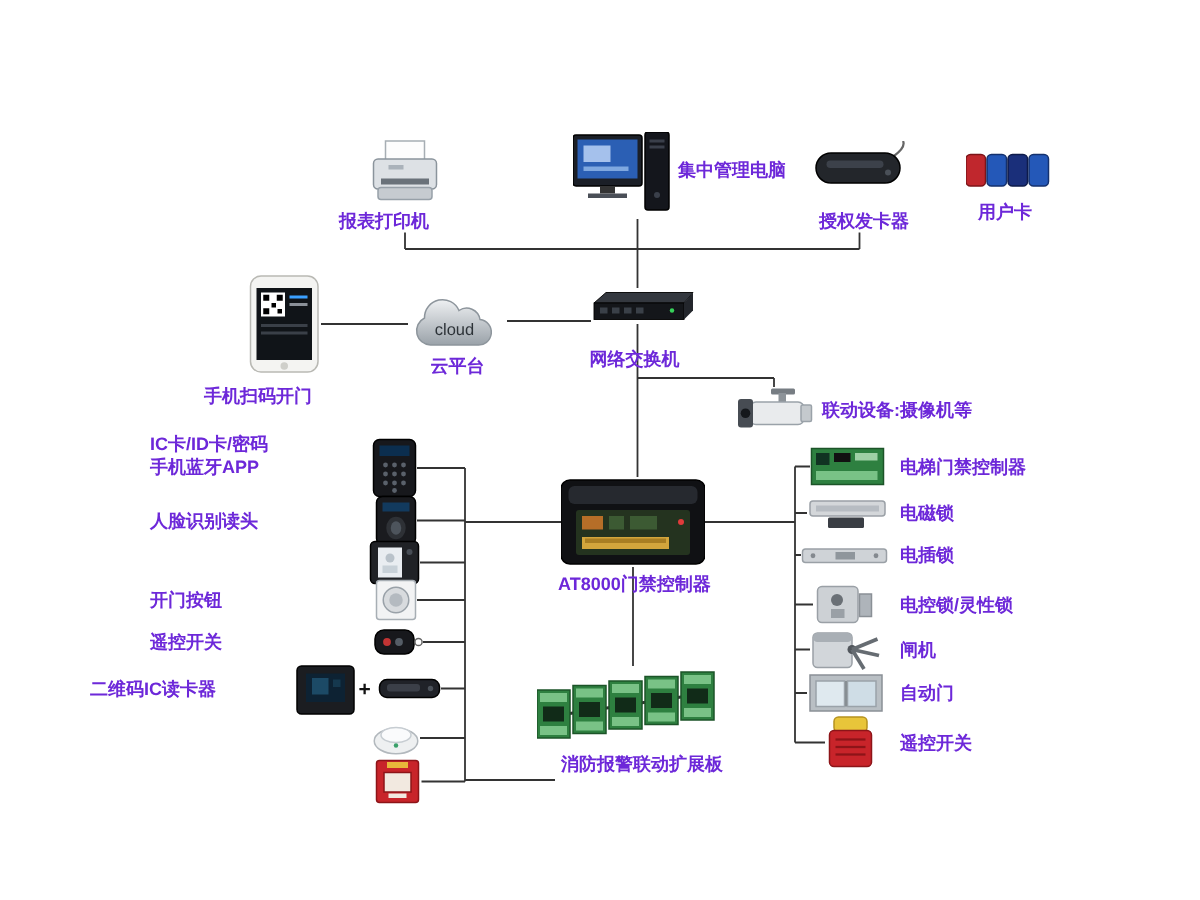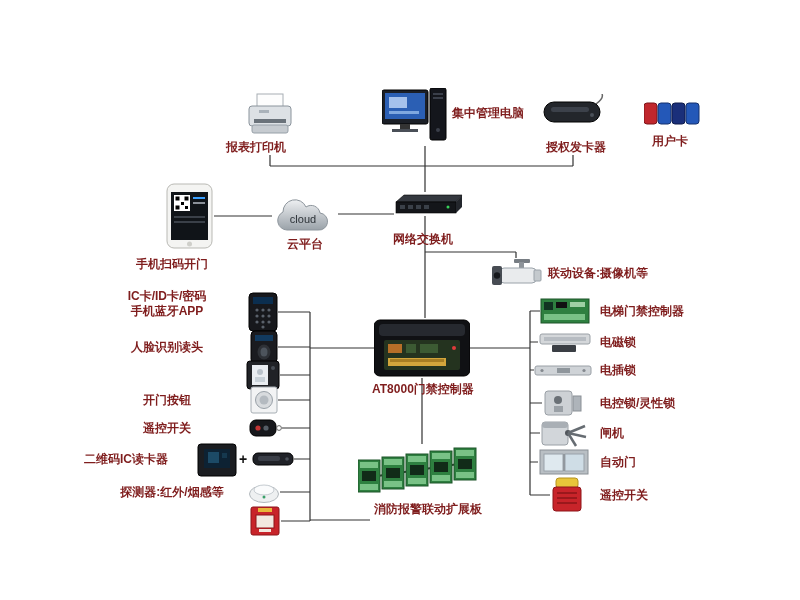--- a/index.html
+++ b/index.html
@@ -1,21 +1,21 @@
 <!DOCTYPE html>
 <html><head>
 <meta charset="utf-8">
 <style>
   * { margin:0; padding:0; box-sizing:border-box; }
   html,body { background:#fff; }
   body { font-family:"Liberation Sans","DejaVu Sans",sans-serif; }
   .stage { position:relative; width:800px; height:600px; background:#ffffff; overflow:hidden; }
   .wires { position:absolute; left:0; top:0; }
-  .lbl { position:absolute; font-size:12px; font-weight:700; color:#7f1d1d; white-space:nowrap; line-height:15px; }
-  .lbl.rt { text-align:center; }
+  .lbl { position:absolute; font-size:12px; font-weight:700; color:#6d28d9; white-space:nowrap; line-height:15px; }
+  .lbl.rt { text-align:left; }
   .dev { position:absolute; line-height:0; }
   .plus { position:absolute; font-size:14px; font-weight:700; color:#111; }
 </style>
 </head>
 <body>
 
 <div class="stage">
 
   <svg class="wires" width="800" height="600">
     <path d="M270,155 V166 M270,166 H573 M573,155 V166
@@ -228,21 +228,20 @@
   </div>
   <div class="plus" style="left:239px;top:451px">+</div>
   <div class="dev" style="left:252px;top:450px">
     <svg width="42" height="18">
       <rect x="1" y="3" width="40" height="12" rx="5" fill="#202228" stroke="#000"></rect>
       <rect x="6" y="6" width="22" height="5" rx="2" fill="#3b3f48"></rect>
       <circle cx="35" cy="9" r="1.8" fill="#4a5058"></circle>
     </svg>
   </div>
 
-  <div class="lbl rt" style="left:100px;width:144px;top:485px">探测器:红外/烟感等</div>
   <div class="dev" style="left:248px;top:480px">
     <svg width="32" height="24">
       <ellipse cx="16" cy="14" rx="14.5" ry="8.5" fill="#eef0f1" stroke="#b2b8bd"></ellipse>
       <ellipse cx="16" cy="10" rx="10" ry="5" fill="#fafbfc" stroke="#c7cdd2"></ellipse>
       <circle cx="16" cy="17" r="1.5" fill="#3aa06a"></circle>
     </svg>
   </div>
 
   <div class="dev" style="left:249px;top:505px">
     <svg width="32" height="32">

